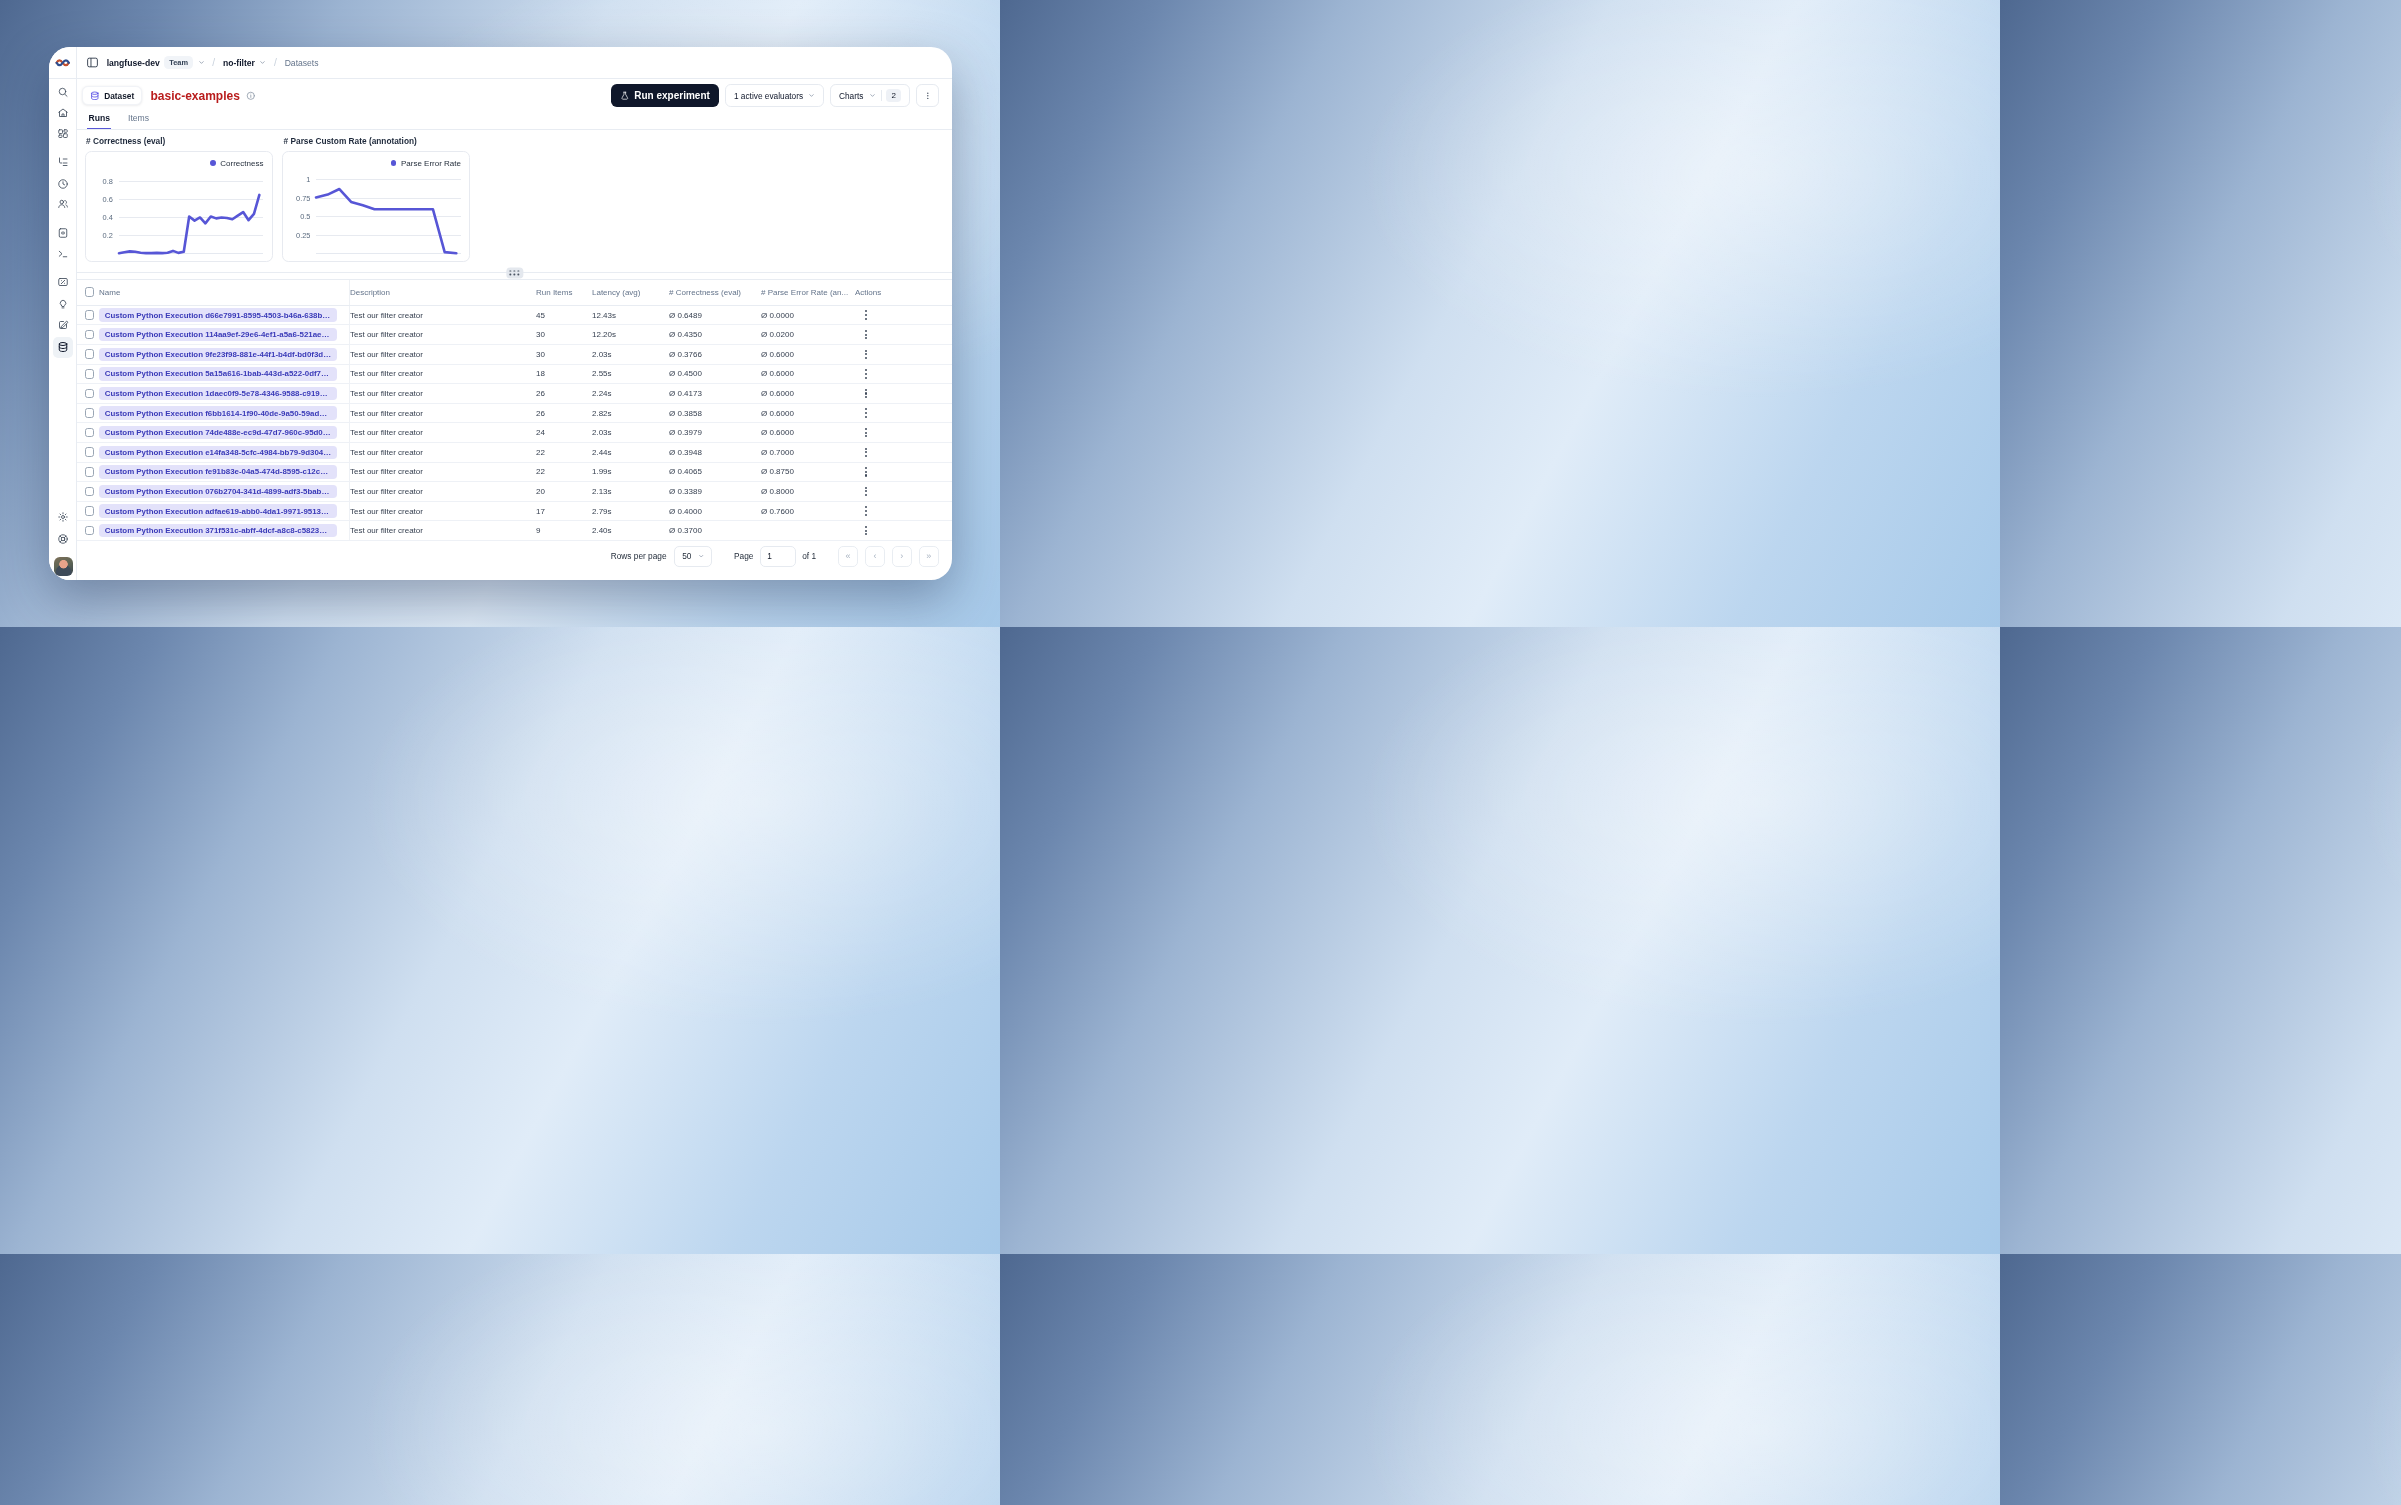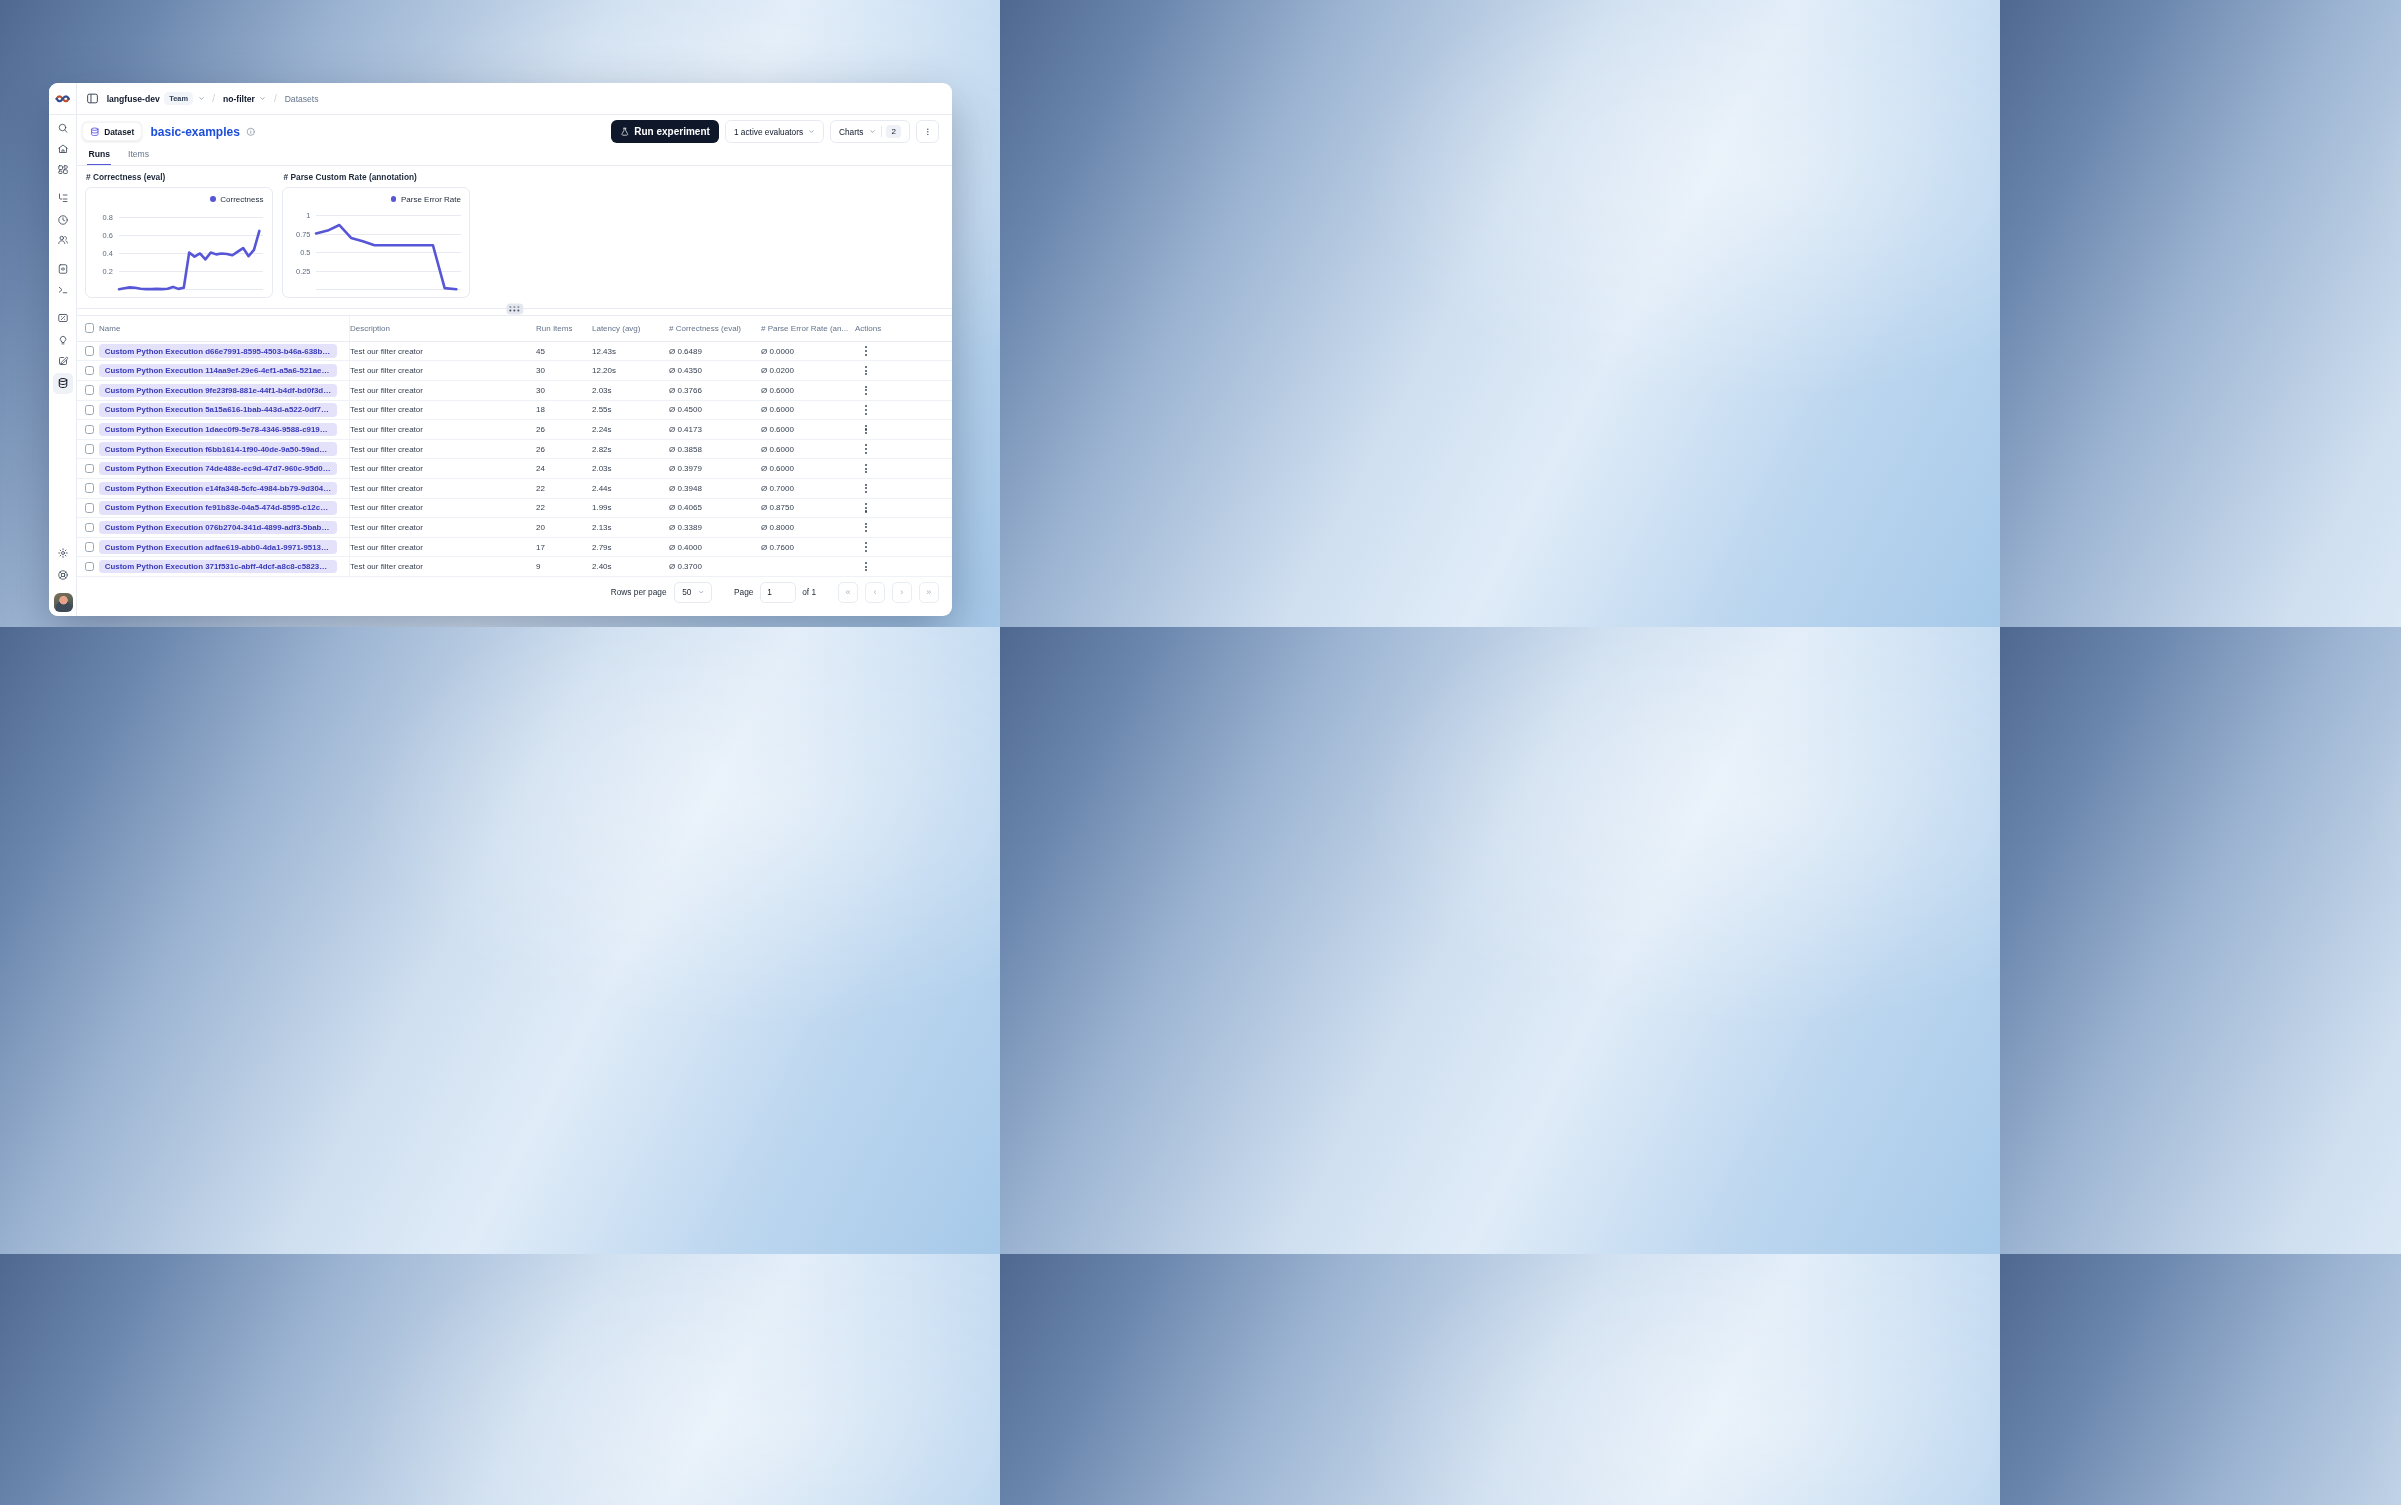--- a/index.html
+++ b/index.html
@@ -7,23 +7,22 @@
   body {
     font-family: "Liberation Sans", "DejaVu Sans", sans-serif;
     background:
       radial-gradient(641px 359px at 76% 28%, rgba(255,255,255,.38), rgba(255,255,255,0) 62%),
       linear-gradient(118deg, #4e6890 0%, #6c87ae 12%, #9cb4d2 26%, #cfdff0 46%, #e0ecf8 60%, #bcd6ef 80%, #a6c9e9 100%);
     position:relative;
     color:#1e293b;
   }
   .app {
     position:absolute; left:49px; top:47px; width:903px; height:533px;
-    background:#fff; border-radius:9px; overflow:hidden; display:flex;
+    background:#fff; border-radius:21px; overflow:hidden; display:flex;
     box-shadow:0 19px 51px rgba(18,38,74,.38);
-    margin-top:36px;
   }
   
   .sidebar { width:28px; flex:none; position:relative; border-right:0.6px solid #e8ecf2; background:#fff; }
   .sb-logo { position:absolute; top:0; left:0; right:0; height:32px; border-bottom:0.6px solid #e8ecf2;
     display:flex; align-items:center; justify-content:center; }
   .sb-btn { position:absolute; left:3.8px; width:20.5px; height:20.5px; border-radius:5.1px;
     display:flex; align-items:center; justify-content:center; cursor:pointer; }
   .sb-btn svg { stroke:#3f4a5a; fill:none; stroke-width:1.7; stroke-linecap:round; stroke-linejoin:round; }
   .sb-btn.active { background:#eef2f6; }
   .sb-btn.active svg { stroke:#0f172a; stroke-width:2; }
@@ -40,21 +39,21 @@
   .topbar svg.panel { stroke:#2f3a4a; fill:none; stroke-width:1.7; }
   .crumb-org, .crumb-proj { display:flex; align-items:center; gap:4.5px; font-size:8.6px; font-weight:700; color:#0f172a; cursor:pointer; }
   .badge-team { background:#f1f4f8; color:#334155; font-size:7.4px; font-weight:600; padding:1.6px 5.1px; border-radius:4.5px; }
   .slash { color:#c9d2dd; font-size:10.3px; font-weight:400; }
   .crumb-muted { font-size:8.6px; color:#64748b; font-weight:500; cursor:pointer; }
   .chev { stroke:#64748b; fill:none; stroke-width:2; stroke-linecap:round; stroke-linejoin:round; }
   
   .headrow { margin-top:4.5px; height:24px; flex:none; display:flex; align-items:center; padding:0 13px 0 5.1px; }
   .dataset-chip { display:inline-flex; align-items:center; gap:4.5px; background:#fff; border:0.6px solid #f1f3f7;
     box-shadow:0 0.6px 2.6px rgba(16,24,40,.10); border-radius:5.8px; padding:3.8px 7px; font-size:8.3px; font-weight:700; color:#111827; }
-  .page-title { font-size:12px; font-weight:700; color:#1d4ed8; margin-left:8.3px; }
+  .page-title { font-size:12px; font-weight:700; color:#b91c1c; margin-left:8.3px; }
   .info-ic { margin-left:5.8px; cursor:pointer; display:flex; }
   .head-actions { margin-left:auto; display:flex; align-items:center; gap:6.4px; }
   .btn-dark { height:23px; border:none; border-radius:5.8px; background:#0f172a; color:#fff; font-size:10px; font-weight:600;
     display:inline-flex; align-items:center; gap:5.1px; padding:0 9px; cursor:pointer; font-family:inherit; }
   .btn-outline { height:23px; border-radius:5.8px; border:0.6px solid #e6eaf0; background:#fff; color:#0f172a; font-size:8.3px;
     font-weight:500; display:inline-flex; align-items:center; gap:5.1px; padding:0 7.7px; cursor:pointer; font-family:inherit; }
   .badge-soft { background:#eef1f6; border-radius:3.8px; padding:1.6px 5.1px; font-size:8px; color:#111827; }
   .vdiv { width:0.6px; height:11.5px; background:#e6eaf0; }
   .btn-icon { width:23px; height:23px; border-radius:5.8px; border:0.6px solid #e6eaf0; background:#fff; display:inline-flex;
     align-items:center; justify-content:center; cursor:pointer; }

